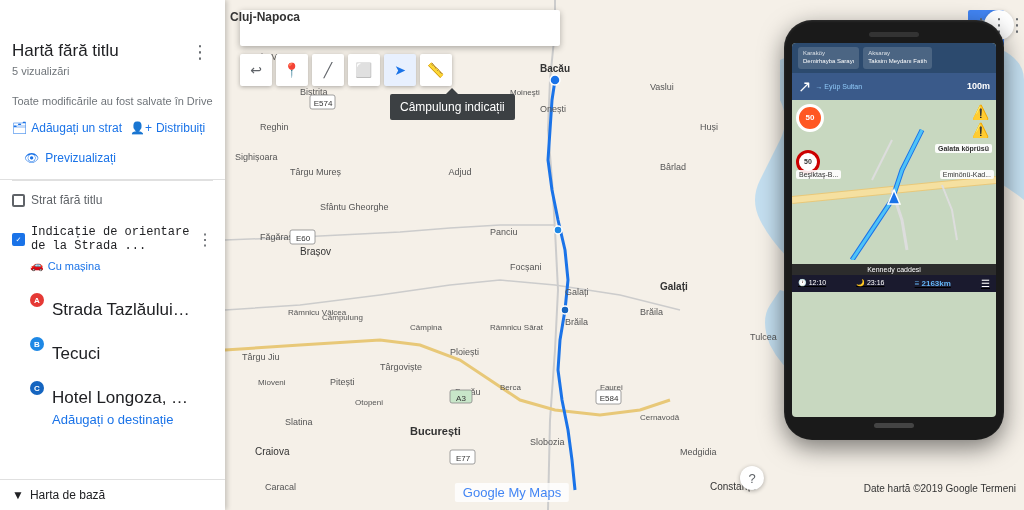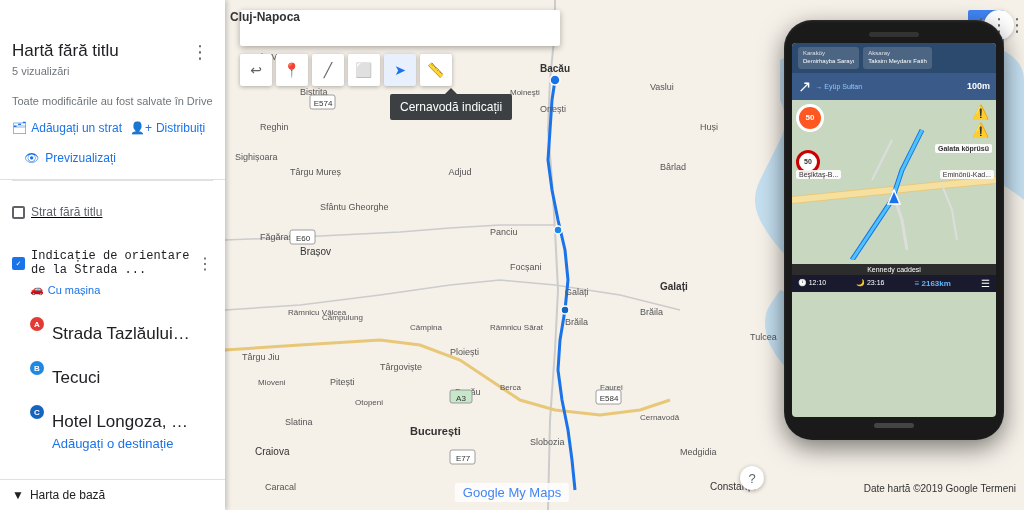--- a/index.html
+++ b/index.html
@@ -101,22 +101,21 @@
       cursor: pointer;
     }
 
     #panel-divider {
       height: 1px;
       background: #e0e0e0;
       margin: 0 12px;
     }
 
     #layer-section {
-      padding: 24px 12px;
-      text-decoration: underline;
+      padding: 12px 12px;
     }
 
     #untitled-layer {
       font-size: 12px;
       color: #5f6368;
     }
 
     #directions-section {
       padding: 6px 12px;
       flex: 1;
@@ -455,20 +454,21 @@
       font-weight: bold;
       color: #333;
     }
 
     .nav-bottom-bar {
       background: #1a1a2e;
       padding: 3px 6px;
       display: flex;
       justify-content: space-between;
       align-items: center;
+      text-decoration: underline;
     }
 
     .nav-bottom-text {
       font-size: 7px;
       color: white;
     }
 
     .nav-bottom-dist {
       font-size: 8px;
       color: #64b5f6;
@@ -783,21 +783,21 @@
 <div id="map-toolbar">
   <button class="toolbar-btn">↩</button>
   <button class="toolbar-btn">📍</button>
   <button class="toolbar-btn">╱</button>
   <button class="toolbar-btn">⬜</button>
   <button class="toolbar-btn" style="background:#e8f0fe; color:#1a73e8;">➤</button>
   <button class="toolbar-btn">📏</button>
 </div>
 
 <div id="tooltip">
-  <span>Cernavodă indicații</span>
+  <span>Câmpulung indicații</span>
 </div>
 
 <div style="position:absolute;top:10px;left:230px;z-index:10;font-size:12px;font-weight:bold;color:#333;font-family:Arial;">Cluj-Napoca</div>
 
 <div id="phone-device">
   <div class="phone-outer">
     <div class="phone-speaker"></div>
     <div class="phone-screen">
 
       <div class="nav-top">

